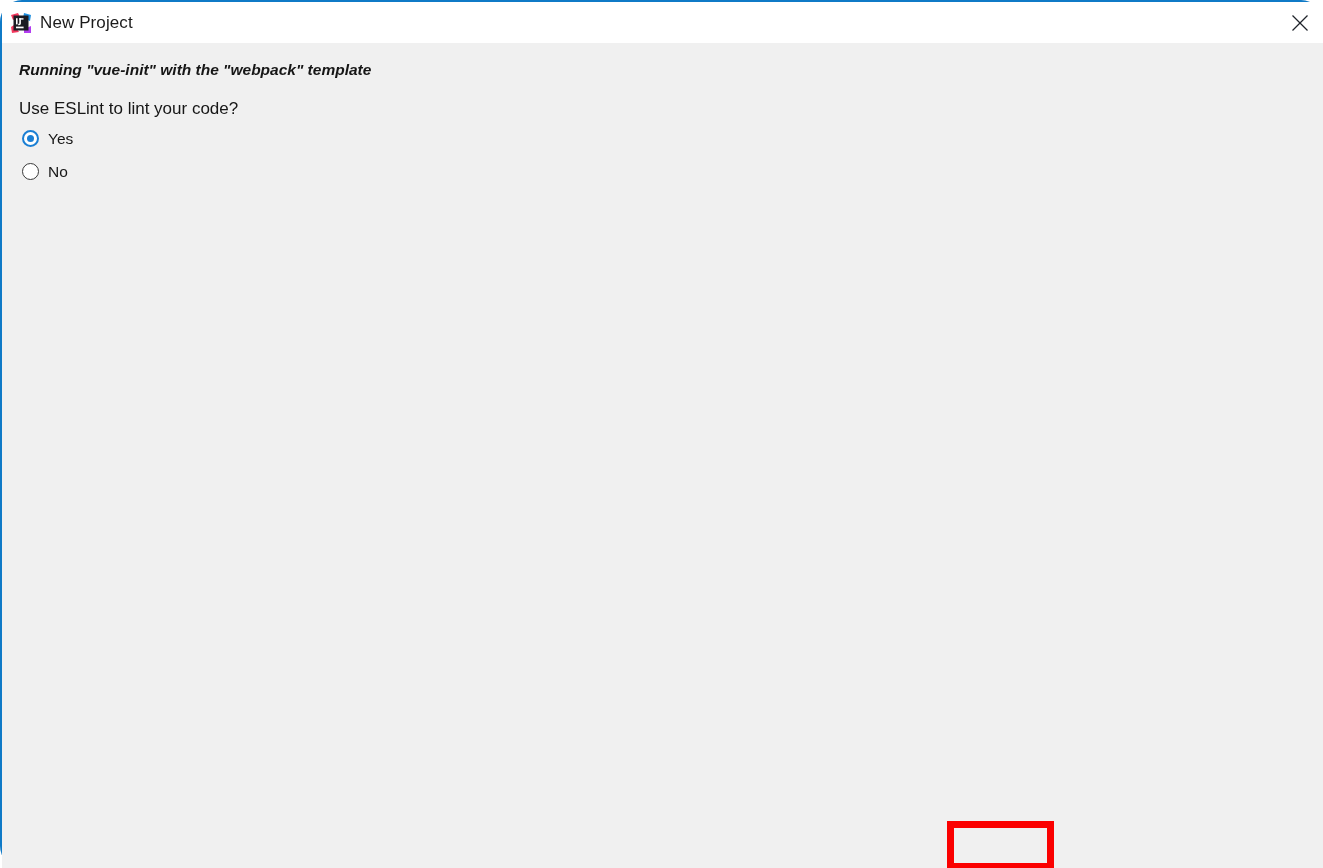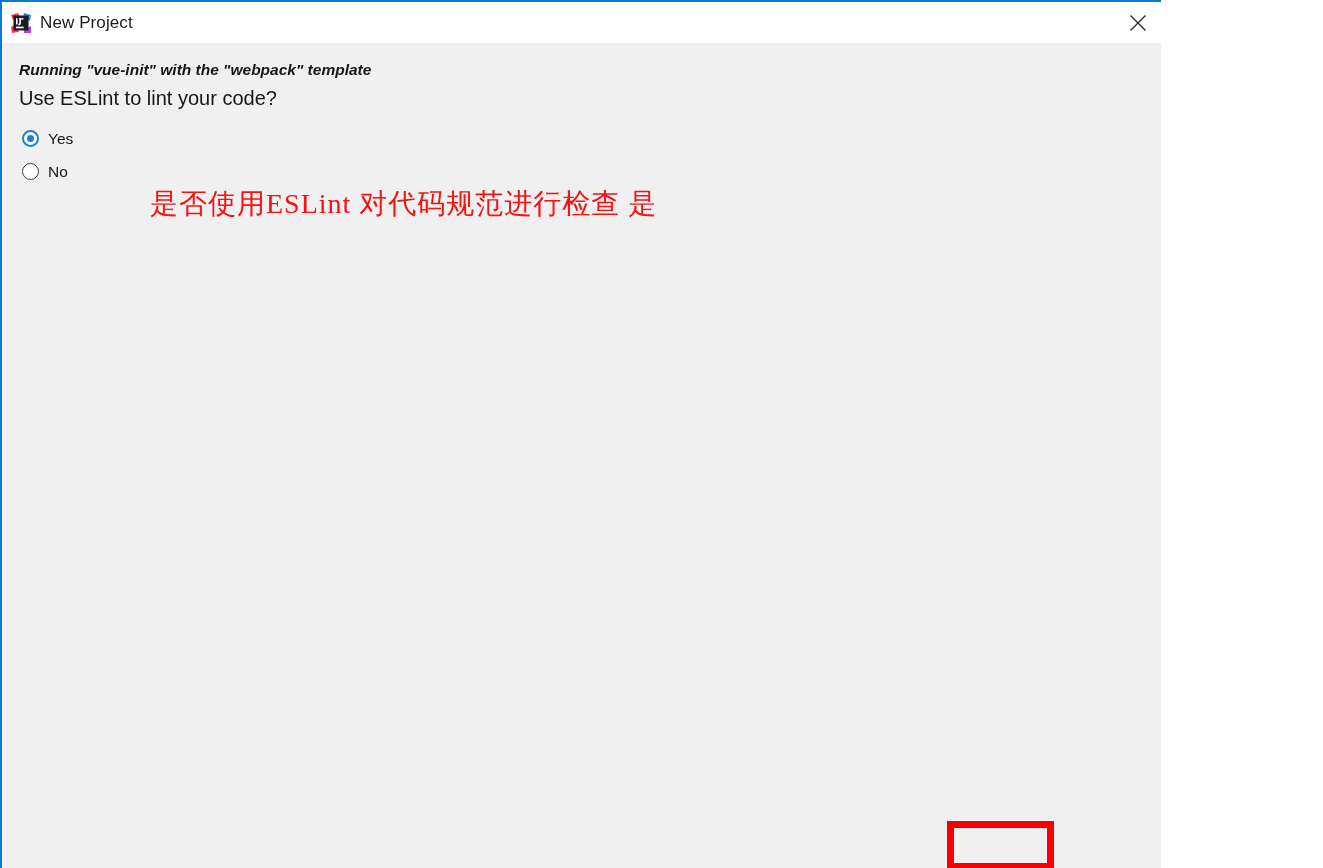--- a/index.html
+++ b/index.html
@@ -10,26 +10,27 @@
     width: 1323px;
     height: 868px;
     background: #ffffff;
     font-family: "Liberation Sans", sans-serif;
     overflow: hidden;
   }
 
   
   #window {
     position: relative;
-    width: 1161px;
+    width: 1323px;
     height: 868px;
     box-sizing: border-box;
     background: #f97316;
     border-top: 2px solid #0f7ac7;
     border-left: 2px solid #0f7ac7;
+    border-radius: 22px;
   }
 
   
   #titlebar {
     position: absolute;
     left: 0;
     top: 0;
     right: 0;
     height: 41px;
     background: #ffffff;
@@ -81,22 +82,22 @@
     font-size: 15.5px;
     font-style: italic;
     font-weight: bold;
     color: #161616;
     white-space: nowrap;
   }
 
   .question-line {
     position: absolute;
     left: 17px;
-    top: 44px;
-    font-size: 20px;
+    top: 56px;
+    font-size: 17px;
     color: #161616;
     white-space: nowrap;
   }
 
   
   #radio-group {
     position: absolute;
     left: 20px;
     top: 87px;
   }
@@ -223,21 +224,20 @@
         <span class="radio-label">Yes</span>
       </div>
 
       <div class="radio-row">
         <span class="radio-mark off"></span>
         <span class="radio-label">No</span>
       </div>
 
     </div>
 
-    <div id="cn-annotation">是否使用ESLint 对代码规范进行检查 是</div>
 
   </div>
 
   <div id="footer">
 
     
 
     
 
     

